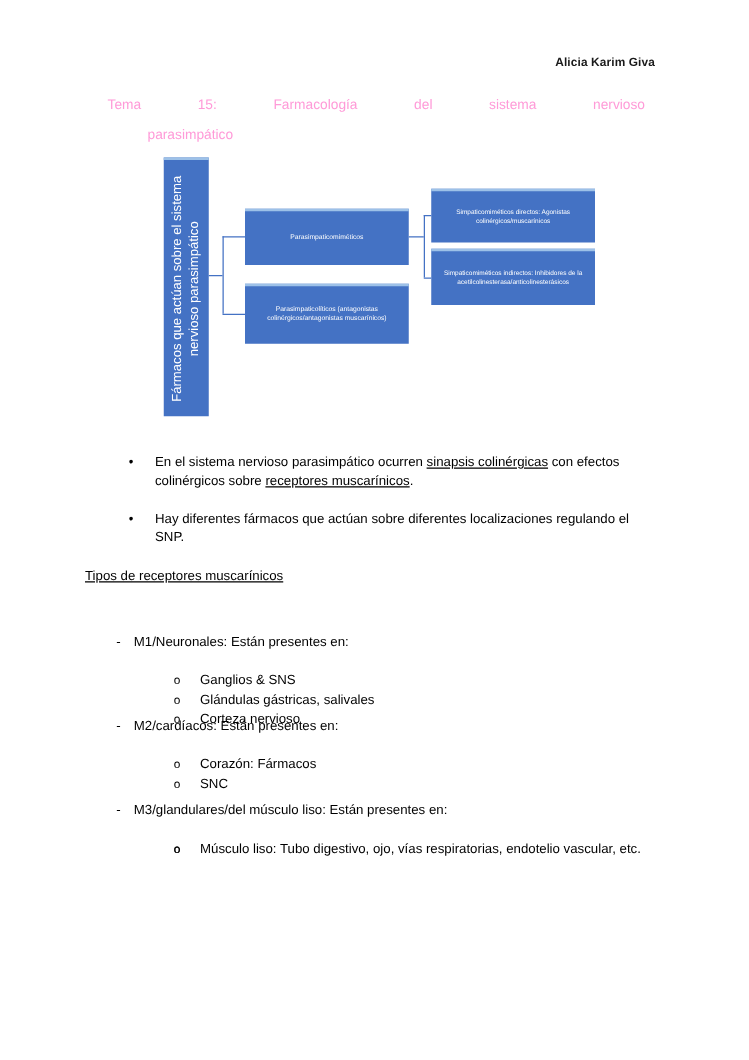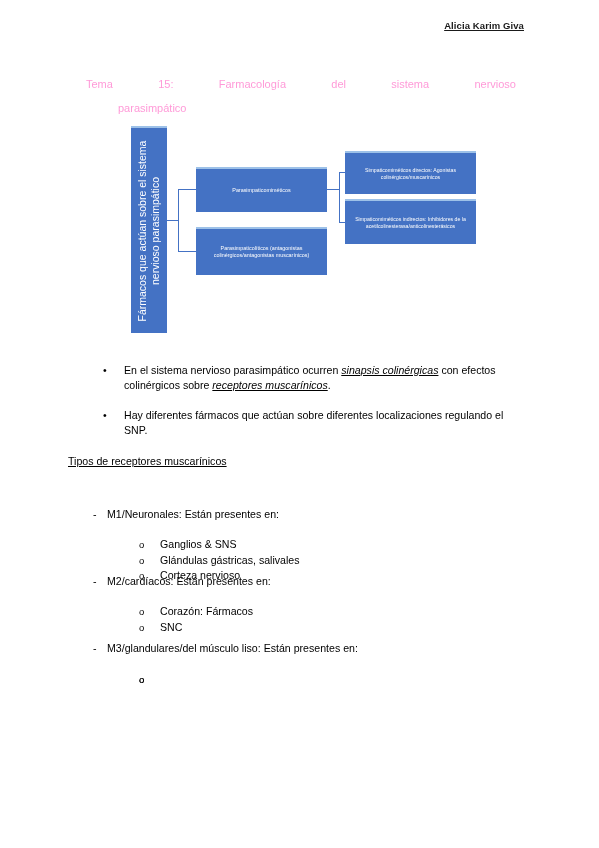--- a/index.html
+++ b/index.html
@@ -21,28 +21,27 @@
     left: 0; top: 0;
     width: 599px;
     height: 848px;
     background: #ffffff;
   }
 
   
   .doc-header {
     position: absolute;
     left: 75px;
-    top: 20px;
+    top: 45px;
     width: 449px;
     text-align: right;
     font-size: 9.5px;
     font-weight: bold;
     color: #1a1a1a;
     letter-spacing: 0.1px;
-    text-decoration: underline;
   }
 
   
   .doc-title {
     position: absolute;
     left: 86px;
     top: 72px;
     width: 430px;
     font-size: 11px;
     line-height: 24px;
@@ -211,21 +210,21 @@
     line-height: 15.5px;
   }
   .circ-row .marker {
     position: absolute;
     left: 64px;
     top: 0;
     font-size: 9.5px;
   }
 
   b { font-weight: normal; }
-  u { text-decoration: underline; font-style: italic; }
+  u { text-decoration: underline; }
 </style>
 </head>
 <body>
 
 <div class="page">
 
   <div class="doc-header">Alicia Karim Giva</div>
 
   <div class="doc-title">
     <span class="line1">Tema 15: Farmacología del sistema nervioso</span>
@@ -318,16 +317,17 @@
   <div class="dash-row" style="top:641px;">
     <span class="marker">-</span>
     <b>M3/glandulares/del músculo liso:</b><span> Están presentes en:</span>
   </div>
   <div class="circ-list" style="top:672px;">
     <div class="circ-row">
       <span class="marker">o</span>
     </div>
     <div class="circ-row">
       <span class="marker">o</span>
+      <span>Músculo liso: Tubo digestivo, ojo, vías respiratorias, endotelio vascular, etc.</span>
     </div>
   </div>
 
 </div>
 
 </body></html>

